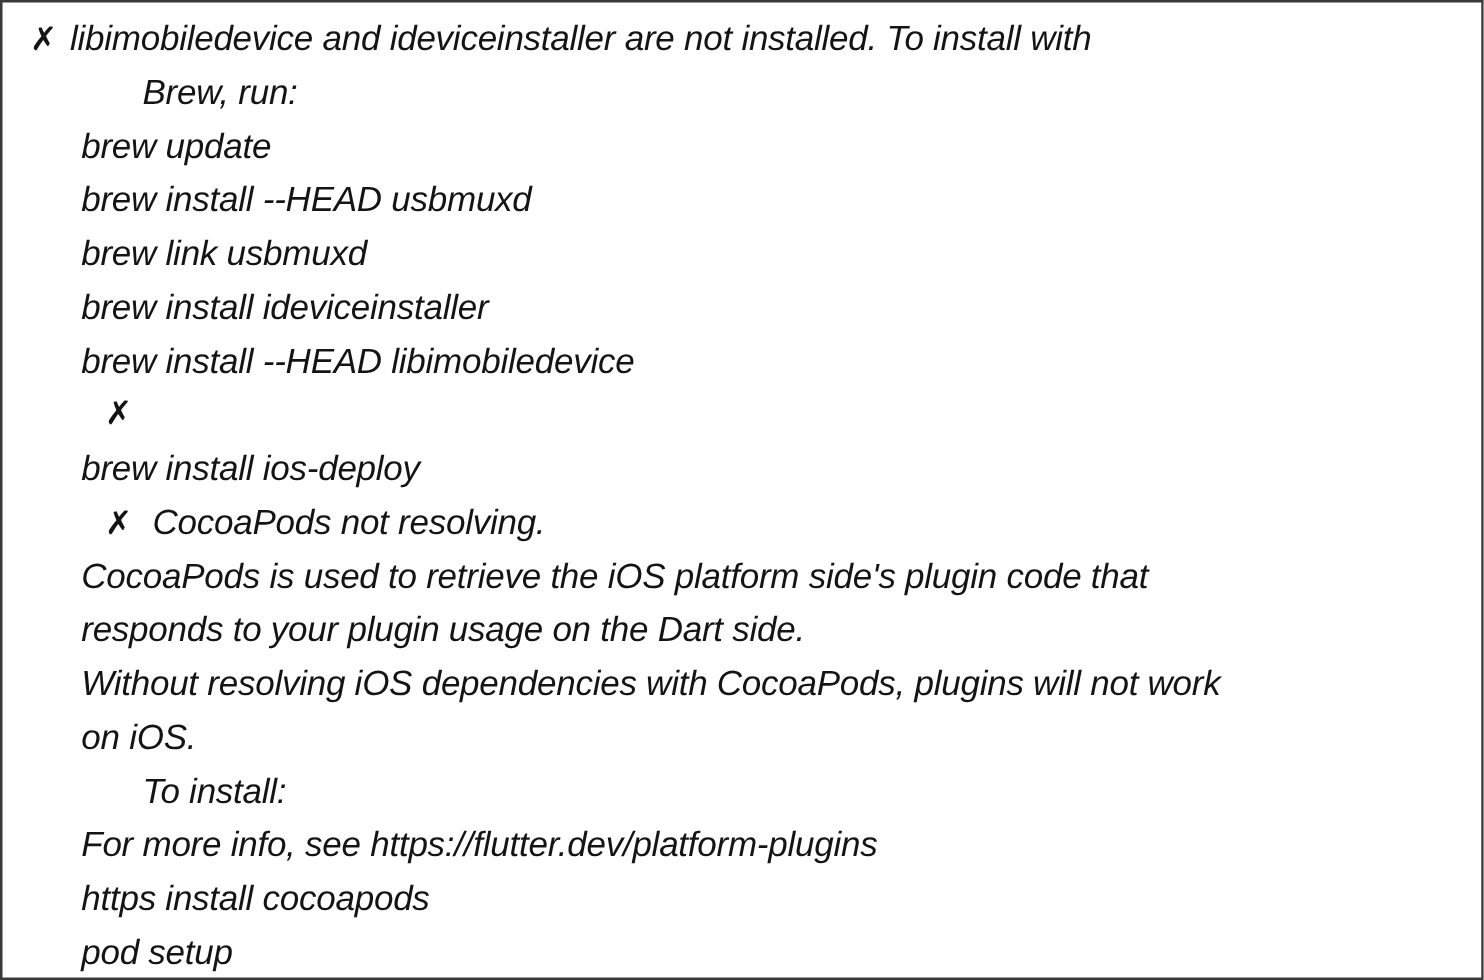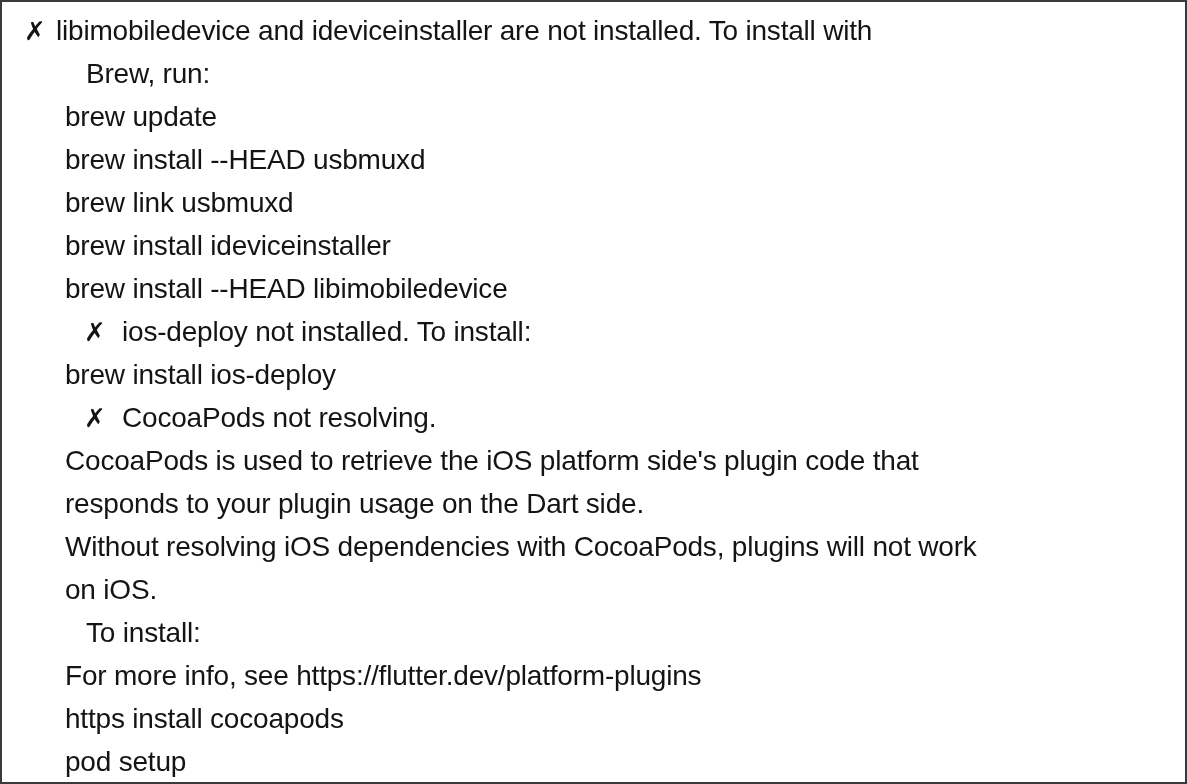--- a/index.html
+++ b/index.html
@@ -29,31 +29,32 @@
     font-size: 28px;
     color: #141414;
     white-space: pre;
     letter-spacing: -0.2px;
   }
   
   .bullet-0 { padding-left: 22px; }
   .bullet-0 .marker { width: 32px; }
   .bullet-1 { padding-left: 82px; }
   .bullet-1 .marker { width: 38px; }
-  .label-2  { padding-left: 84px; }
+  .label-2  { padding-left: 112px; }
   .code-3   { padding-left: 63px; }
   .marker {
     flex: 0 0 auto;
     font-family: "DejaVu Sans", sans-serif;
     font-weight: 700;
     font-size: 26px;
     color: #141414;
   }
   .text {
     flex: 0 0 auto;
+    font-style: italic;
   }
 </style>
 </head>
 <body>
 
 <div class="frame" style="border-color: rgb(58, 58, 58); background: rgb(255, 255, 255);">
   <div id="lines" style="color: rgb(20, 20, 20);">
   <div class="line bullet-0">
     <span class="marker">✗</span>
     <span class="text">libimobiledevice and ideviceinstaller are not installed. To install with</span>
@@ -84,21 +85,20 @@
     <span class="text">brew install ideviceinstaller</span>
   </div>
 
   <div class="line code-3">
     
     <span class="text">brew install --HEAD libimobiledevice</span>
   </div>
 
   <div class="line bullet-1">
     <span class="marker">✗</span>
-    <span class="text">ios-deploy not installed. To install:</span>
   </div>
 
   <div class="line code-3">
     
     <span class="text">brew install ios-deploy</span>
   </div>
 
   <div class="line bullet-1">
     <span class="marker">✗</span>
     <span class="text">CocoaPods not resolving.</span>

